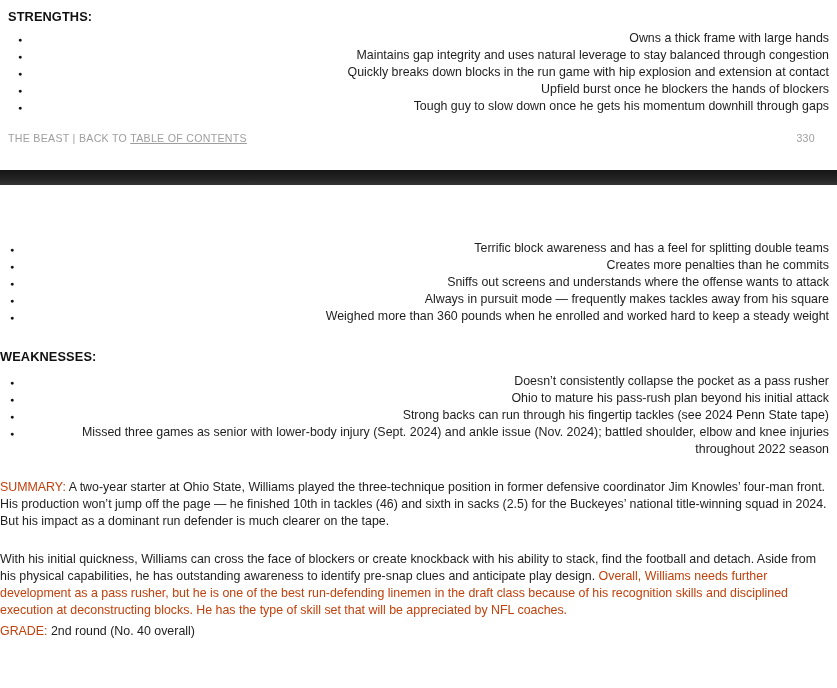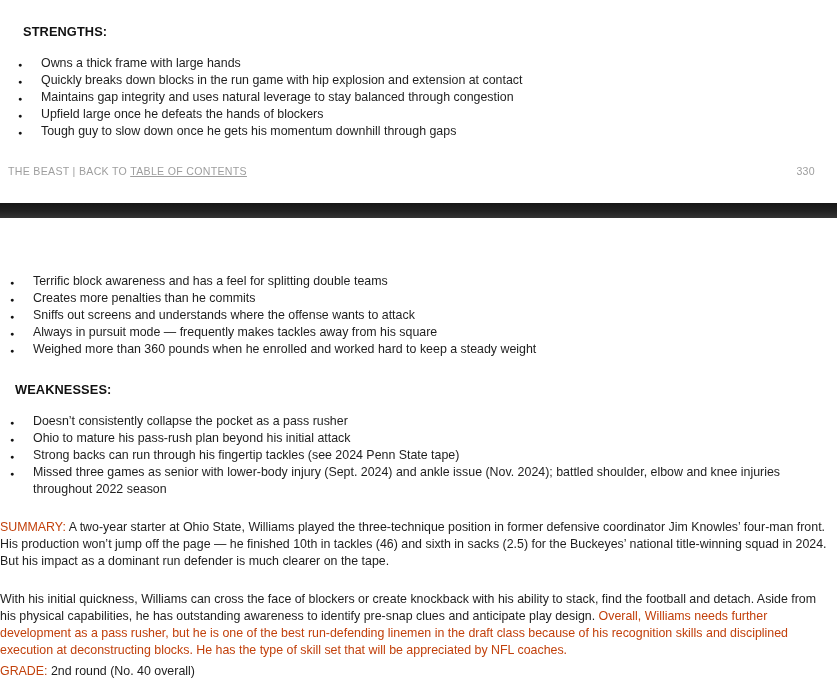--- a/index.html
+++ b/index.html
@@ -7,33 +7,33 @@
   .page {
     width: 837px; height: 688px; background: #ffffff; position: relative;
     overflow: hidden;
     font-family: "Liberation Sans", "DejaVu Sans", sans-serif;
     color: #1e1e1e;
     font-size: 12.4px;
   }
   .section-top { padding: 8px 8px 0 8px; }
   .section-bottom { padding: 55px 8px 0 0; }
   h2.doc-heading {
-    margin: 15px; font-size: 12.8px; font-weight: 700; line-height: 17px;
+    margin: 0; font-size: 12.8px; font-weight: 700; line-height: 17px;
     color: #111111; letter-spacing: 0.1px;
   }
   ul.bullets { margin: 5px 0 0 0; padding: 0 0 0 33px; list-style: none; }
   ul.bullets li {
-    position: relative; line-height: 17px; color: #1e1e1e;
+    position: relative; line-height: 17px; color: #1e1e1e; text-align: right;
   }
   ul.bullets li::before {
     content: "\25CF"; position: absolute; left: -23px; top: 1px;
     font-size: 7px; color: #111111;
   }
   .page-footer {
-    margin-top: 24px; line-height: 14px; font-size: 10.6px;
+    margin-top: 16px; line-height: 14px; font-size: 10.6px;
     color: #9e9e9e; letter-spacing: 0.3px;
     display: flex; justify-content: space-between; align-items: baseline;
   }
   .toc-link { text-decoration: underline; color: #9e9e9e; cursor: pointer; }
   .page-number { margin-right: 14px; }
   .page-break-bar {
     margin-top: 25px; height: 15px; width: 837px;
     background: linear-gradient(180deg, #161616 0%, #222222 55%, #343434 100%);
   }
   ul.bullets.no-top { margin-top: 0; }
@@ -45,23 +45,23 @@
 </style>
 </head>
 <body>
 
 <div class="page">
 
   <div class="section-top">
     <h2 class="doc-heading">STRENGTHS:</h2>
     <ul class="bullets">
       <li>Owns a thick frame with large hands</li>
+      <li>Maintains gap integrity and uses natural leverage to stay balanced through congestion</li>
       <li>Quickly breaks down blocks in the run game with hip explosion and extension at contact</li>
-      <li>Maintains gap integrity and uses natural leverage to stay balanced through congestion</li>
-      <li>Upfield large once he defeats the hands of blockers</li>
+      <li>Upfield burst once he blockers the hands of blockers</li>
       <li>Tough guy to slow down once he gets his momentum downhill through gaps</li>
     </ul>
 
     <div class="page-footer">
       <span><span>THE BEAST | BACK TO </span><span class="toc-link">TABLE OF CONTENTS</span></span>
       <span class="page-number">330</span>
     </div>
   </div>
 
   <div class="page-break-bar"></div>

